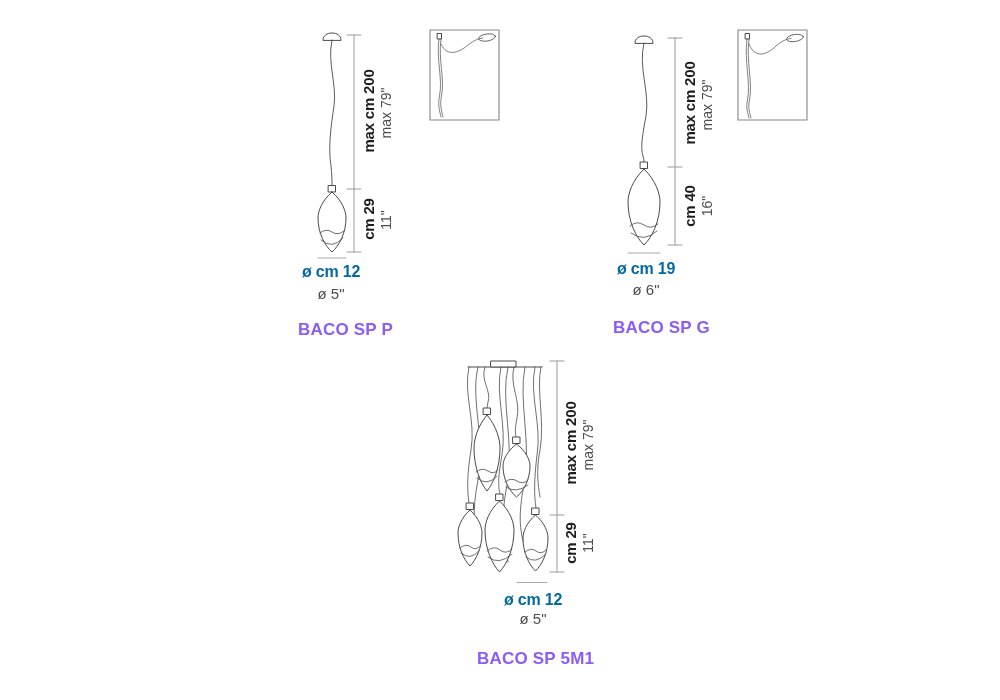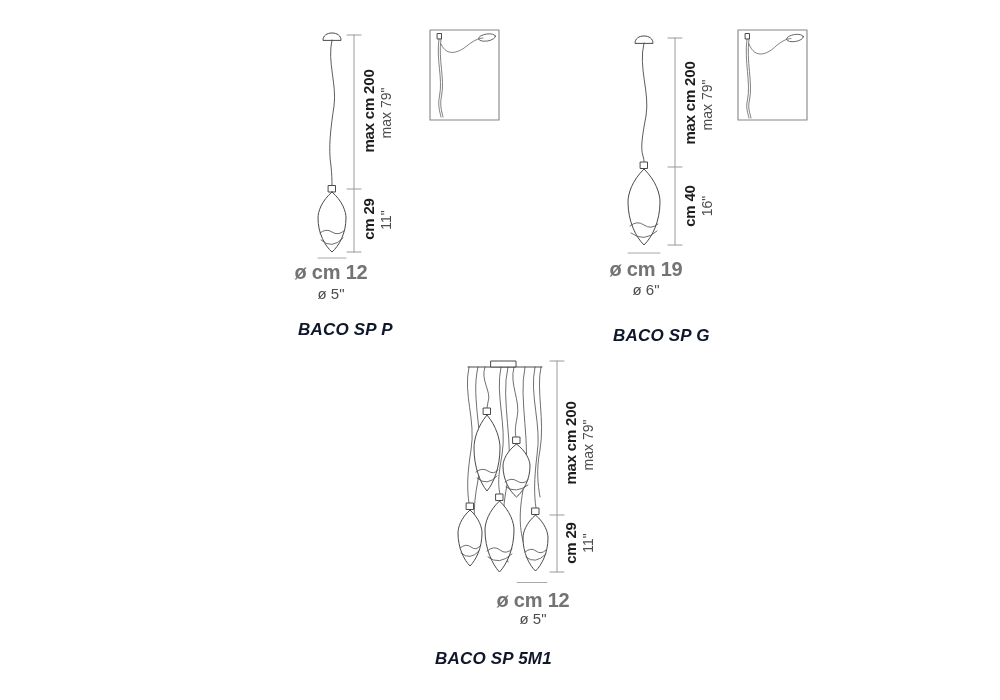--- a/index.html
+++ b/index.html
@@ -19,34 +19,34 @@
   }
   .vdim-reg {
     position:absolute;
     transform:translate(-50%,-50%) rotate(-90deg);
     font-weight:normal; font-size:14px;
     color:#4d4d4d; white-space:nowrap;
   }
   .hdim-bold {
     position:absolute;
     transform:translate(-50%,-50%);
-    font-weight:bold; font-size:20px; letter-spacing:-0.2px;
-    color:#737373; white-space:nowrap;
+    font-weight:bold; font-size:16px; letter-spacing:-0.2px;
+    color:#0369a1; white-space:nowrap;
   }
   .hdim-reg {
     position:absolute;
     transform:translate(-50%,-50%);
     font-weight:normal; font-size:15px;
     color:#4d4d4d; white-space:nowrap;
   }
   .product-label {
     position:absolute;
     transform:translate(0,-50%);
     font-weight:bold; font-size:17px; letter-spacing:0.2px;
-    color:#0f172a; white-space:nowrap;font-style:italic;
+    color:#8b5cf6; white-space:nowrap;
   }
 </style>
 </head>
 <body>
 
 <div id="canvas">
 
   <svg id="lineart" width="1000" height="700" viewBox="0 0 1000 700" fill="none" stroke-linecap="round" stroke-linejoin="round">
 
     <g stroke="#4a4a4a" stroke-width="1">
@@ -186,23 +186,23 @@
   <div class="hdim-bold" style="left:331px; top:272px;">ø cm 12</div>
   <div class="hdim-reg" style="left:331px; top:293px;">ø 5"</div>
   <div class="product-label" style="left:298px; top:330px;">BACO SP P</div>
 
   <div class="vdim-bold" style="left:689px; top:103px;">max cm 200</div>
   <div class="vdim-reg" style="left:707px; top:105px;">max 79"</div>
   <div class="vdim-bold" style="left:689px; top:206px;">cm 40</div>
   <div class="vdim-reg" style="left:707px; top:206px;">16"</div>
   <div class="hdim-bold" style="left:646px; top:269px;">ø cm 19</div>
   <div class="hdim-reg" style="left:646px; top:289px;">ø 6"</div>
-  <div class="product-label" style="left:613px; top:336px;">BACO SP G</div>
+  <div class="product-label" style="left:613px; top:328px;">BACO SP G</div>
 
   <div class="vdim-bold" style="left:570px; top:443px;">max cm 200</div>
   <div class="vdim-reg" style="left:588px; top:445px;">max 79"</div>
   <div class="vdim-bold" style="left:570px; top:543px;">cm 29</div>
   <div class="vdim-reg" style="left:588px; top:543px;">11"</div>
   <div class="hdim-bold" style="left:533px; top:600px;">ø cm 12</div>
   <div class="hdim-reg" style="left:533px; top:618px;">ø 5"</div>
-  <div class="product-label" style="left:435px; top:659px;">BACO SP 5M1</div>
+  <div class="product-label" style="left:477px; top:659px;">BACO SP 5M1</div>
 
 </div>
 
 </body></html>

